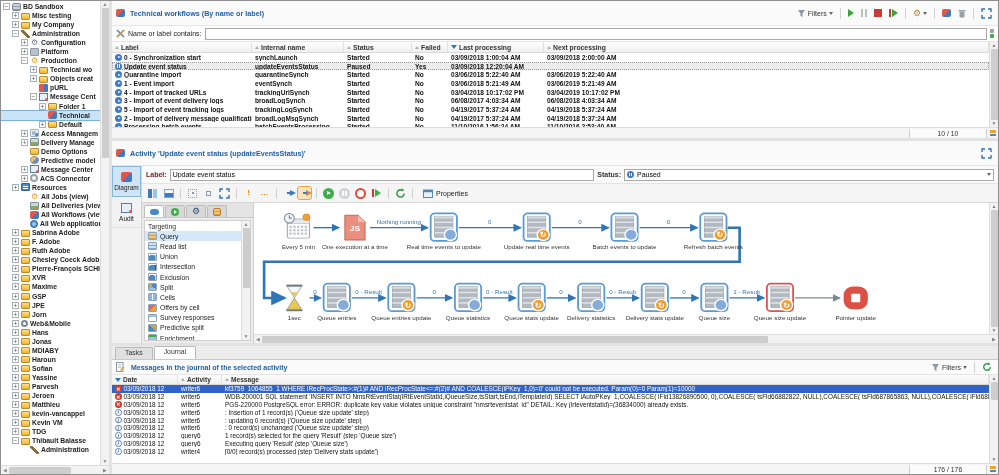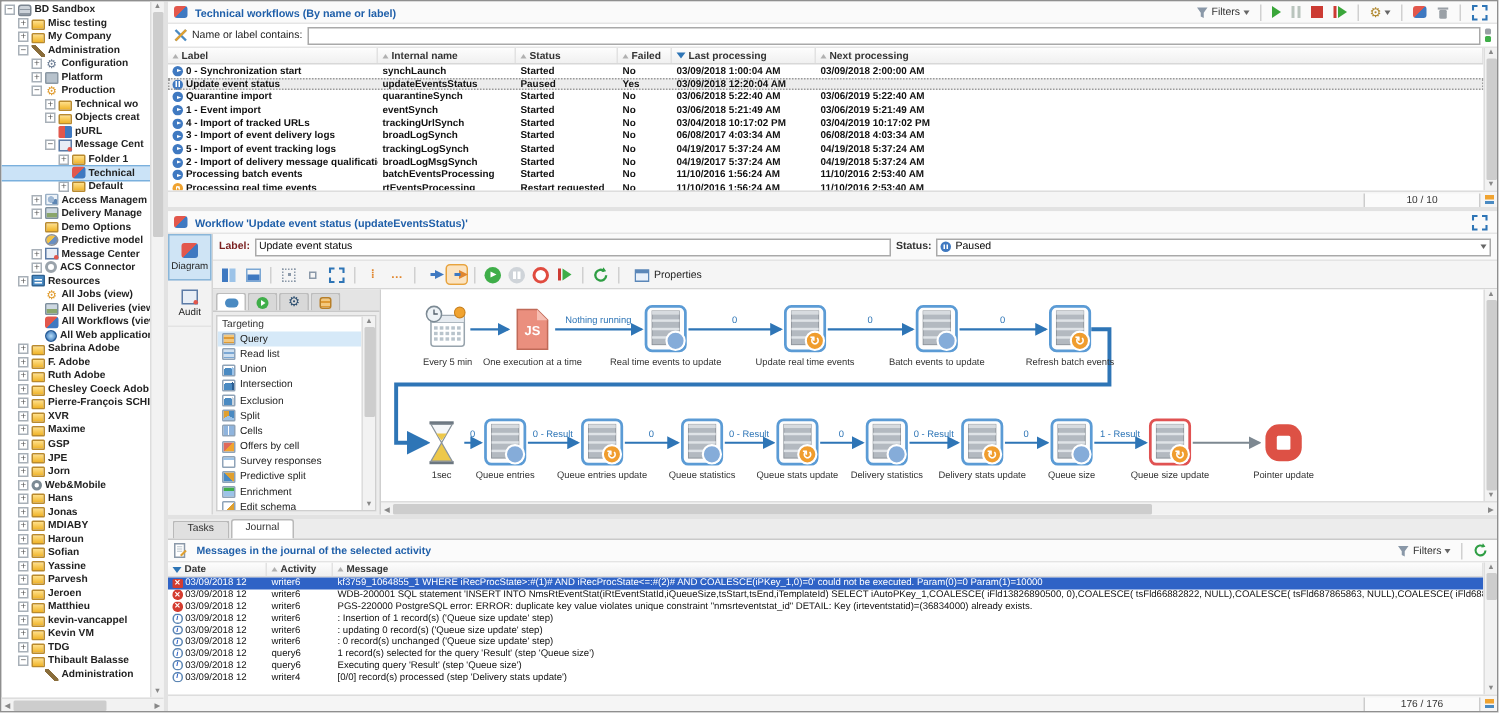--- a/index.html
+++ b/index.html
@@ -43,21 +43,21 @@
   .hsb .ar { font-size:5px; color:#888; width:8px; text-align:center; }
   .hsb .thumb { height:7px; background:#cdcdcd; border-radius:1px; }
 
   
   .main { flex:1; display:flex; flex-direction:column; min-width:0; }
   .panel { background:#fff; display:flex; flex-direction:column; }
   .p-top { height:140px; border-bottom:3px solid #e2e2e2; }
   .p-wf { height:205px; border-bottom:3px solid #e2e2e2; }
   .p-journal { flex:1; }
 
-  .phead { height:15px; display:flex; align-items:center; padding:0 4px; background:#fafafa; border-bottom:1px solid #e5e5e5; flex:none; }
+  .phead { height:25px; display:flex; align-items:center; padding:0 4px; background:#fafafa; border-bottom:1px solid #e5e5e5; flex:none; }
   .ptitle { color:#1f5fa9; font-size:7.2px; font-weight:700; margin-left:3px; white-space:nowrap; }
   .ptools { margin-left:auto; display:flex; align-items:center; gap:3px; }
   .tbtn { display:flex; align-items:center; gap:2px; padding:1px 2px; border-radius:2px; }
   .tlabel { font-size:7px; color:#333; }
   .sep { width:1px; height:11px; background:#d0d0d0; margin:0 2px; }
   .caret { width:0; height:0; border-left:2.5px solid transparent; border-right:2.5px solid transparent; border-top:3px solid #666; display:inline-block; }
 
   .i-play { width:0; height:0; border-top:4px solid transparent; border-bottom:4px solid transparent; border-left:6.5px solid #3aa63a; display:inline-block; }
   .i-pause { display:inline-flex; gap:1.5px; }
   .i-pause i { width:2.5px; height:8px; background:#b9c4bd; display:block; }
@@ -781,21 +781,21 @@
         <span class="pgico">
             <i style="background:#f0a330"></i>
             <i style="background:#4a8ac2"></i>
           </span>
       </div>
     </div>
 
     <div class="panel p-wf">
       <div class="phead">
         <span class="ti ti-two"></span>
-        <span class="ptitle">Workflow 'Update event status (updateEventsStatus)'</span>
+        <span class="ptitle">Activity 'Update event status (updateEventsStatus)'</span>
         <div class="ptools">
           <span class="tbtn">
             <svg width="11" height="11" viewBox="0 0 11 11">
                 <path d="M1 4V1h3 M7 1h3v3 M10 7v3H7 M4 10H1V7" fill="none" stroke="#2e75b6" stroke-width="1.4"></path>
               </svg>
           </span>
         </div>
       </div>
       <div class="wf-body">
         <div class="wf-tabs" id="wf-side-tabs">

